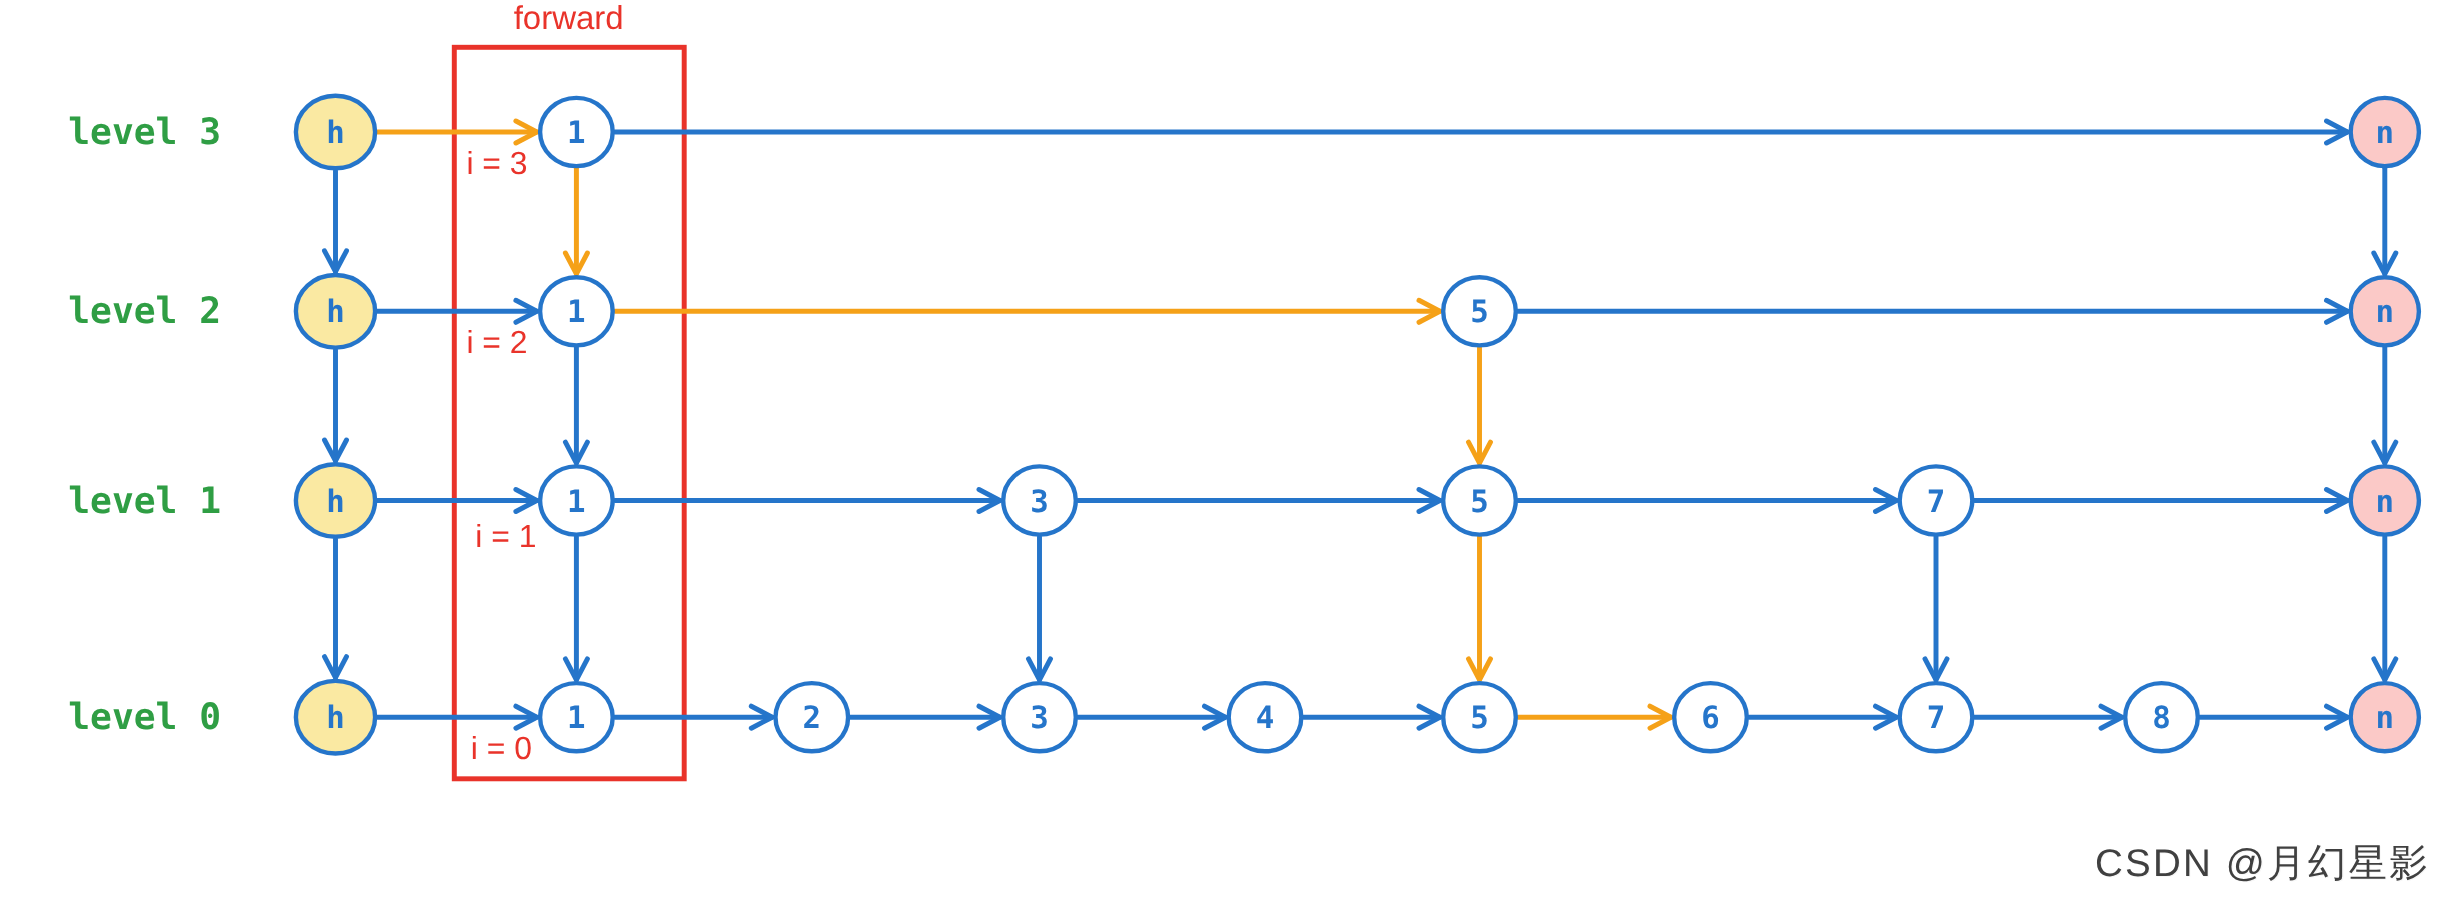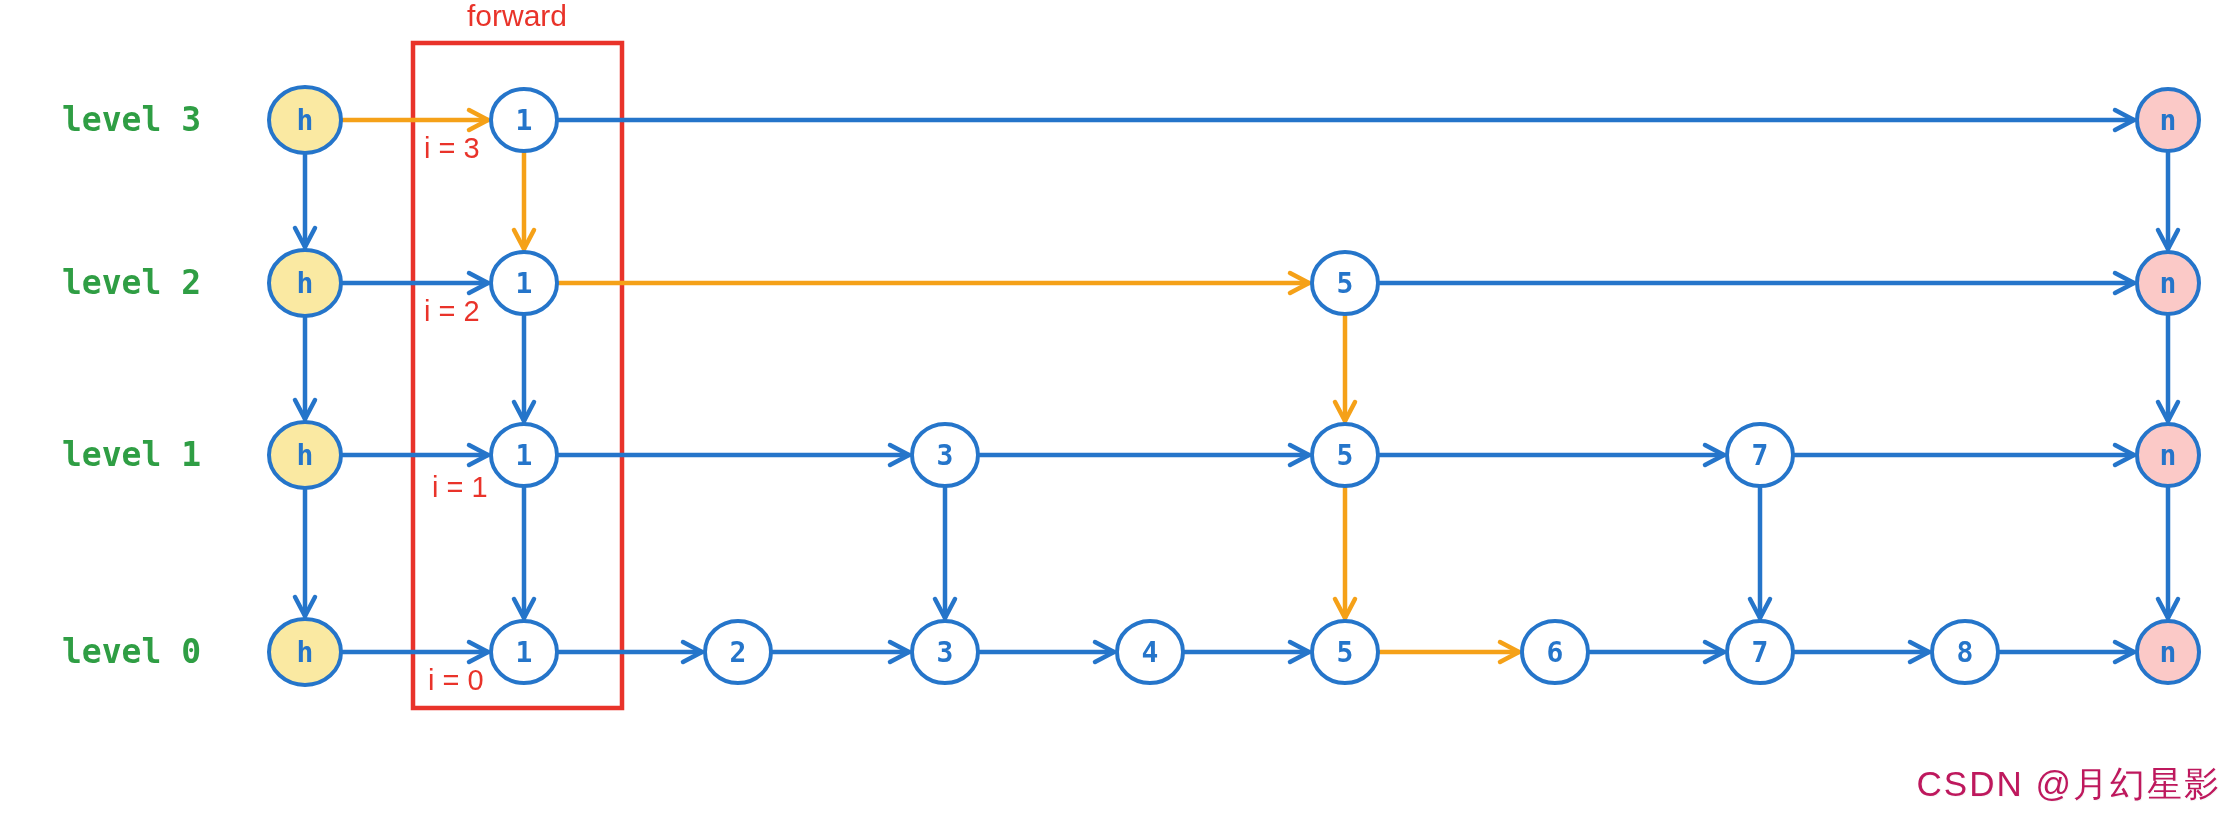--- a/index.html
+++ b/index.html
@@ -18,24 +18,24 @@
   }
   .node-label{
     font-family:"DejaVu Sans Mono","Liberation Mono",monospace;
     font-weight:bold;
   }
   .red-label{
     font-family:"Liberation Sans","DejaVu Sans",sans-serif;
   }
   .watermark{
     position:absolute;
-    right:12px;
+    right:24px;
     bottom:16px;
     font-size:35px;
-    color:#be185d;
+    color:#404040;
     letter-spacing:2px;
     text-shadow:1px 1px 0 #f7f7f7;
     font-family:"Liberation Sans","DejaVu Sans",sans-serif;
     white-space:nowrap;
   }
 </style>
 </head>
 <body>
 
 <div class="stage">

